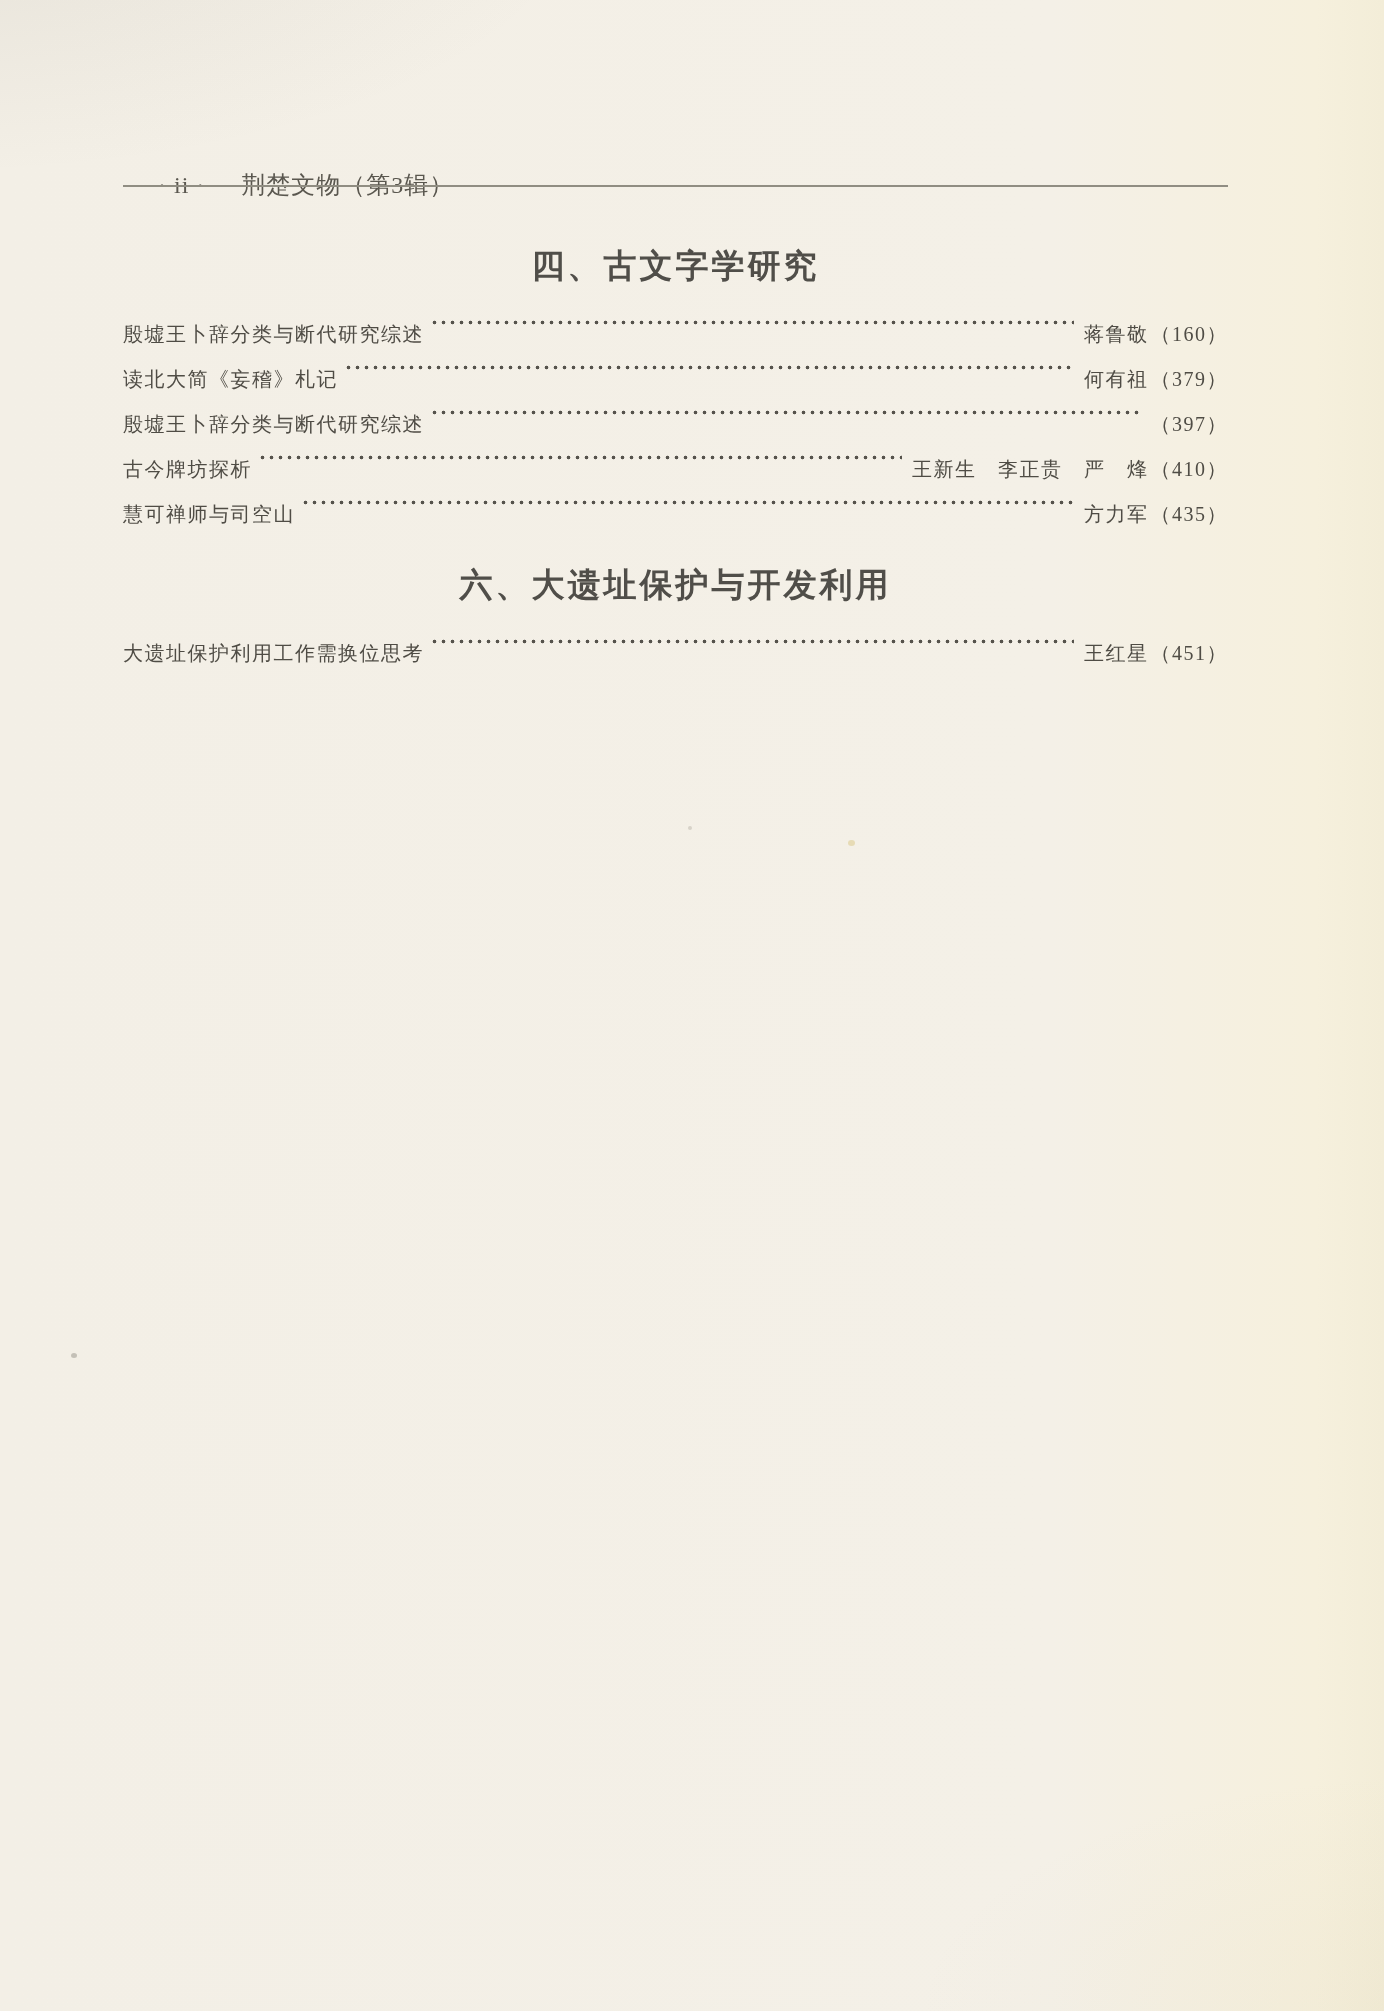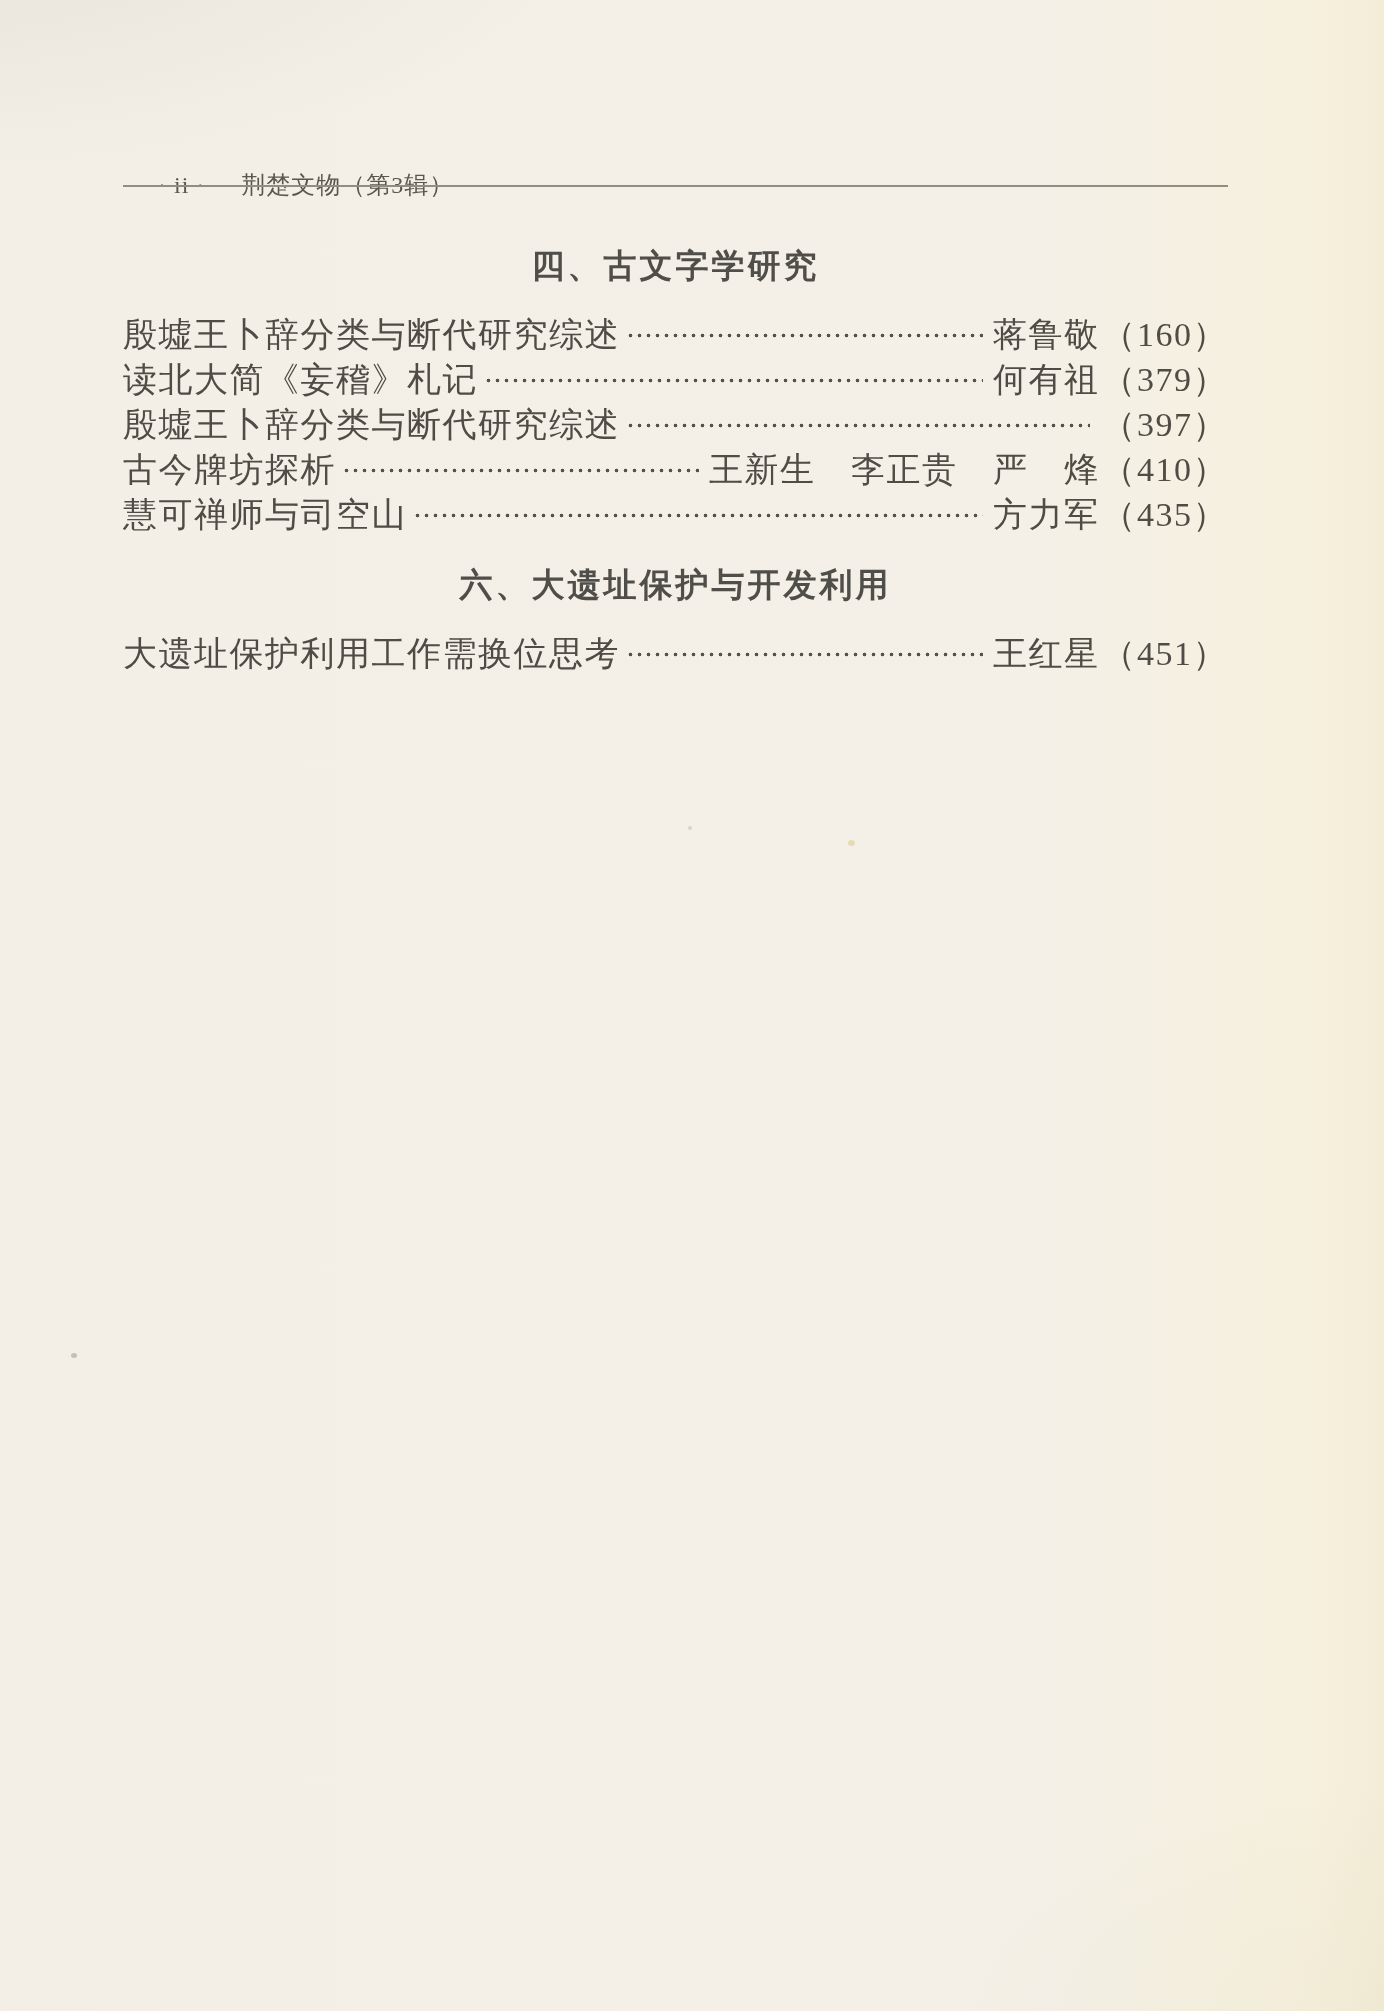--- a/index.html
+++ b/index.html
@@ -64,22 +64,22 @@
     letter-spacing: 3px;
     color: #504e49;
     margin: 24px 0 22px 0;
     line-height: 48px;
   }
   .toc-section:first-child .section-heading {
     margin-top: 16px;
   }
   .toc-entry {
     display: flex;
-    align-items: center;
-    font-size: 34px;
+    align-items: flex-start;
+    font-size: 20px;
     line-height: 45px;
     letter-spacing: 1.5px;
     color: #4f4c45;
     white-space: pre;
   }
   .entry-title {
     flex: 0 0 auto;
   }
   .dot-leader {
     flex: 1 1 auto;

